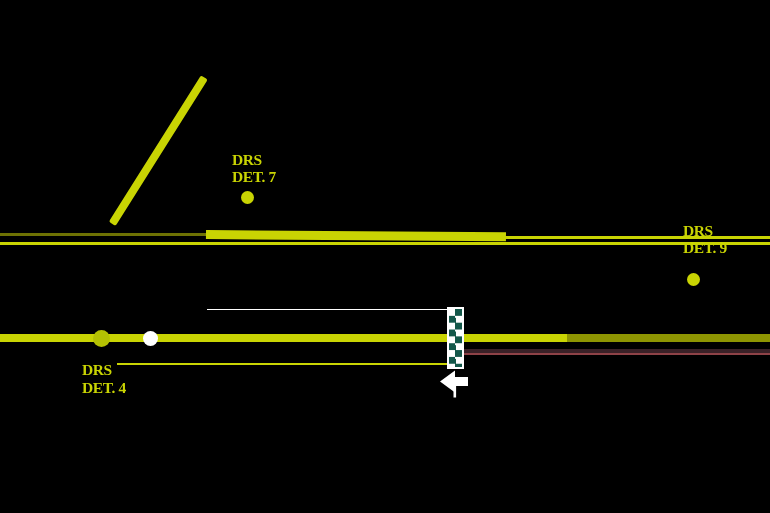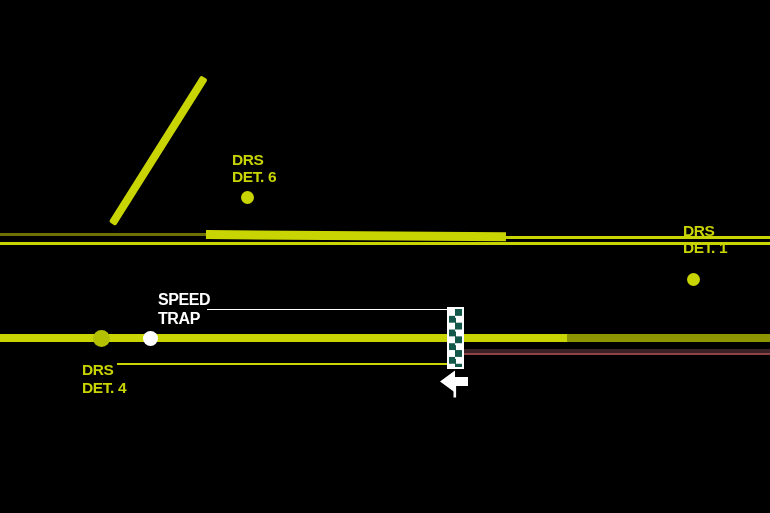--- a/index.html
+++ b/index.html
@@ -76,20 +76,21 @@
 
   
   .label {
     position: absolute;
     font-weight: bold;
     font-size: 15.5px;
     line-height: 17px;
     letter-spacing: -0.4px;
     color: var(--track-bright);
     white-space: nowrap;
+    font-family: Liberation Serif, serif;
   }
   .label-white { color: var(--white); font-size: 16px; line-height: 19px; }
   .label-det2 { left: 232px; top: 151px; }
   .label-det3 { left: 683px; top: 222px; }
   .label-det1 { left: 82px;  top: 361px; line-height: 18px; }
   .label-speedtrap { left: 158px; top: 290px; }
 
   .direction-arrow { left: 438px; top: 369px; }
 </style>
 </head>
@@ -118,31 +119,27 @@
 
   <div class="abs finish-flag"></div>
 
   <svg class="abs direction-arrow" width="32" height="30" viewBox="0 0 32 30">
     <polygon points="2,12.5 17,1.5 17,8 30,8 30,17 17,17 17,23.5" fill="#ffffff"></polygon>
     <rect x="15.5" y="17" width="2.6" height="11.5" fill="#ffffff"></rect>
   </svg>
 
   <div class="label label-det2">
     <div>DRS</div>
-    <div>DET. 6</div>
+    <div>DET. 7</div>
   </div>
 
   <div class="label label-det3">
     <div>DRS</div>
-    <div>DET. 1</div>
+    <div>DET. 9</div>
   </div>
 
   <div class="label label-det1">
     <div>DRS</div>
     <div>DET. 4</div>
   </div>
 
-  <div class="label label-white label-speedtrap">
-    <div>SPEED</div>
-    <div>TRAP</div>
-  </div>
 
 </div>
 
 </body></html>

